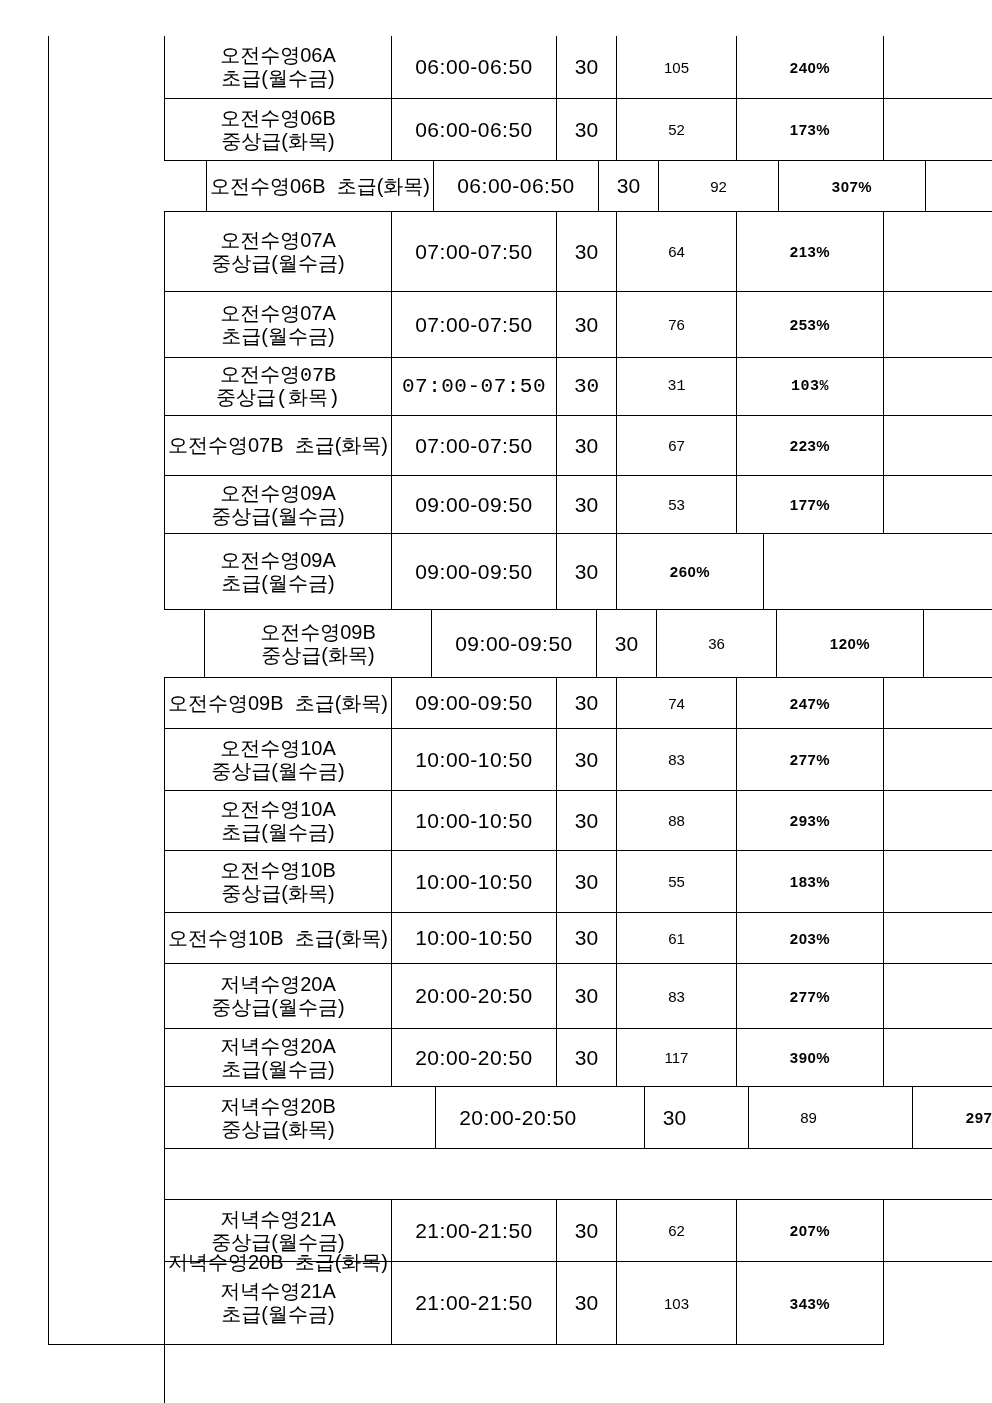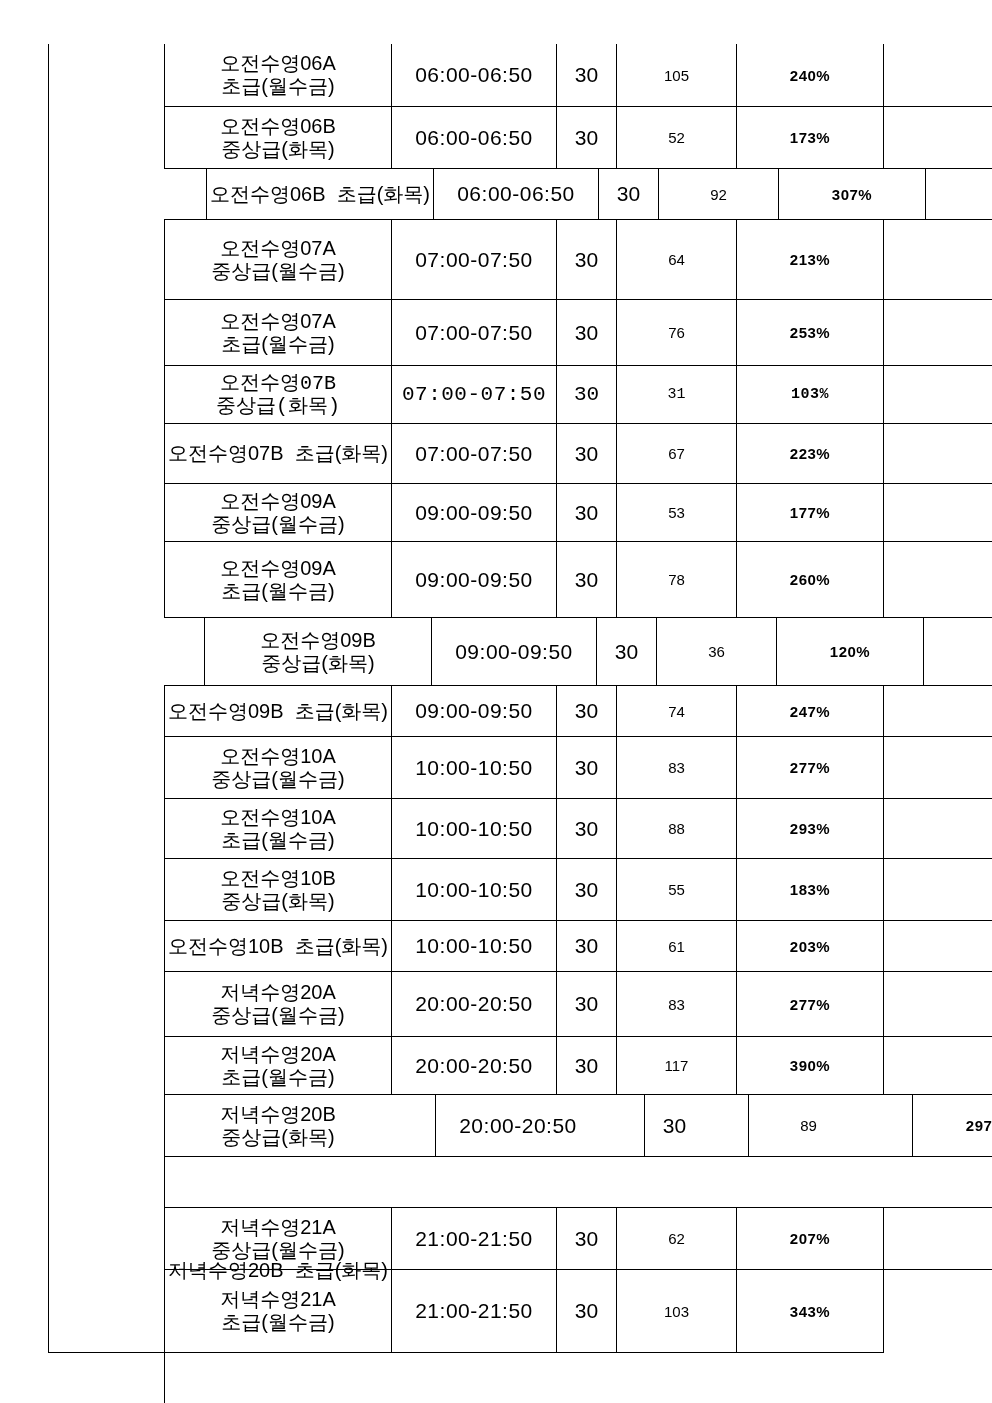--- a/index.html
+++ b/index.html
@@ -9,21 +9,21 @@
     height: 1403px;
     background: #ffffff;
     overflow: hidden;
     font-family: "Liberation Sans", "DejaVu Sans", sans-serif;
     color: #000;
   }
   
   .doc-table {
     position: absolute;
     left: 48px;
-    top: 44px;
+    top: 36px;
     width: 835px;
     display: flex;
     border-left: 1px solid #000;
     border-bottom: 1px solid #000;
     box-sizing: content-box;
   }
   .side-cell {
     width: 115px;
     flex: 0 0 115px;
   }
@@ -137,21 +137,20 @@
     <div class="cell c-time">09:00-09:50</div>
     <div class="cell c-cap">30</div>
     <div class="cell c-app">53</div>
     <div class="cell c-rate">177%</div>
   </div>
         <div class="trow" style="height: 76px;">
     <div class="cell c-name">오전수영09A
 초급(월수금)</div>
     <div class="cell c-time">09:00-09:50</div>
     <div class="cell c-cap">30</div>
-    <div class="cell c-app">78</div>
     <div class="cell c-rate">260%</div>
   </div>
         <div class="trow" style="height: 68px; padding-left: 40px;">
     <div class="cell c-name">오전수영09B
 중상급(화목)</div>
     <div class="cell c-time">09:00-09:50</div>
     <div class="cell c-cap">30</div>
     <div class="cell c-app">36</div>
     <div class="cell c-rate">120%</div>
   </div>

